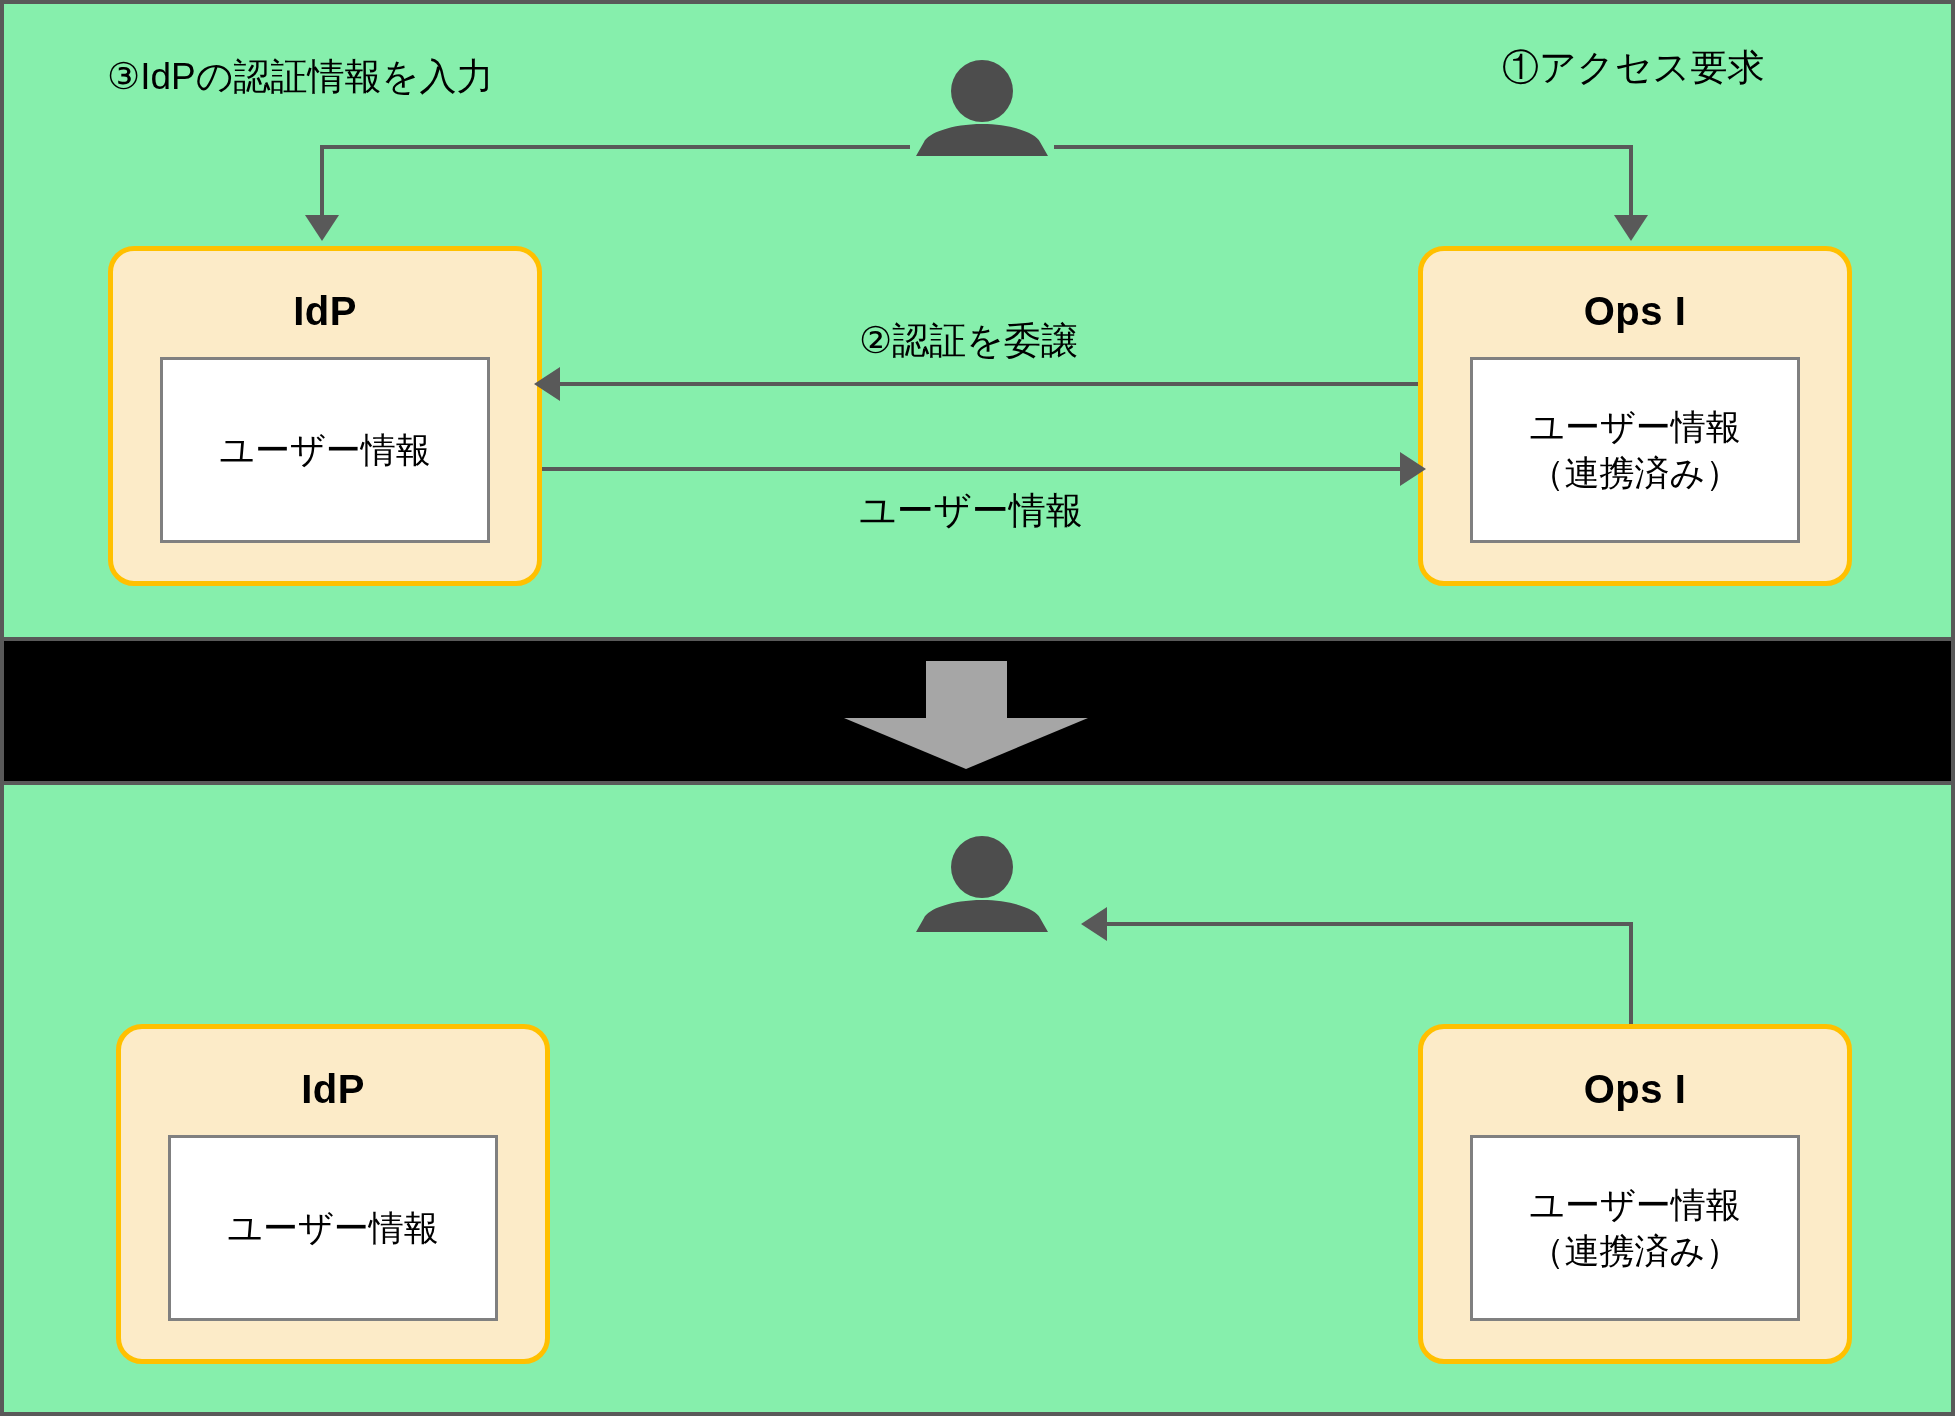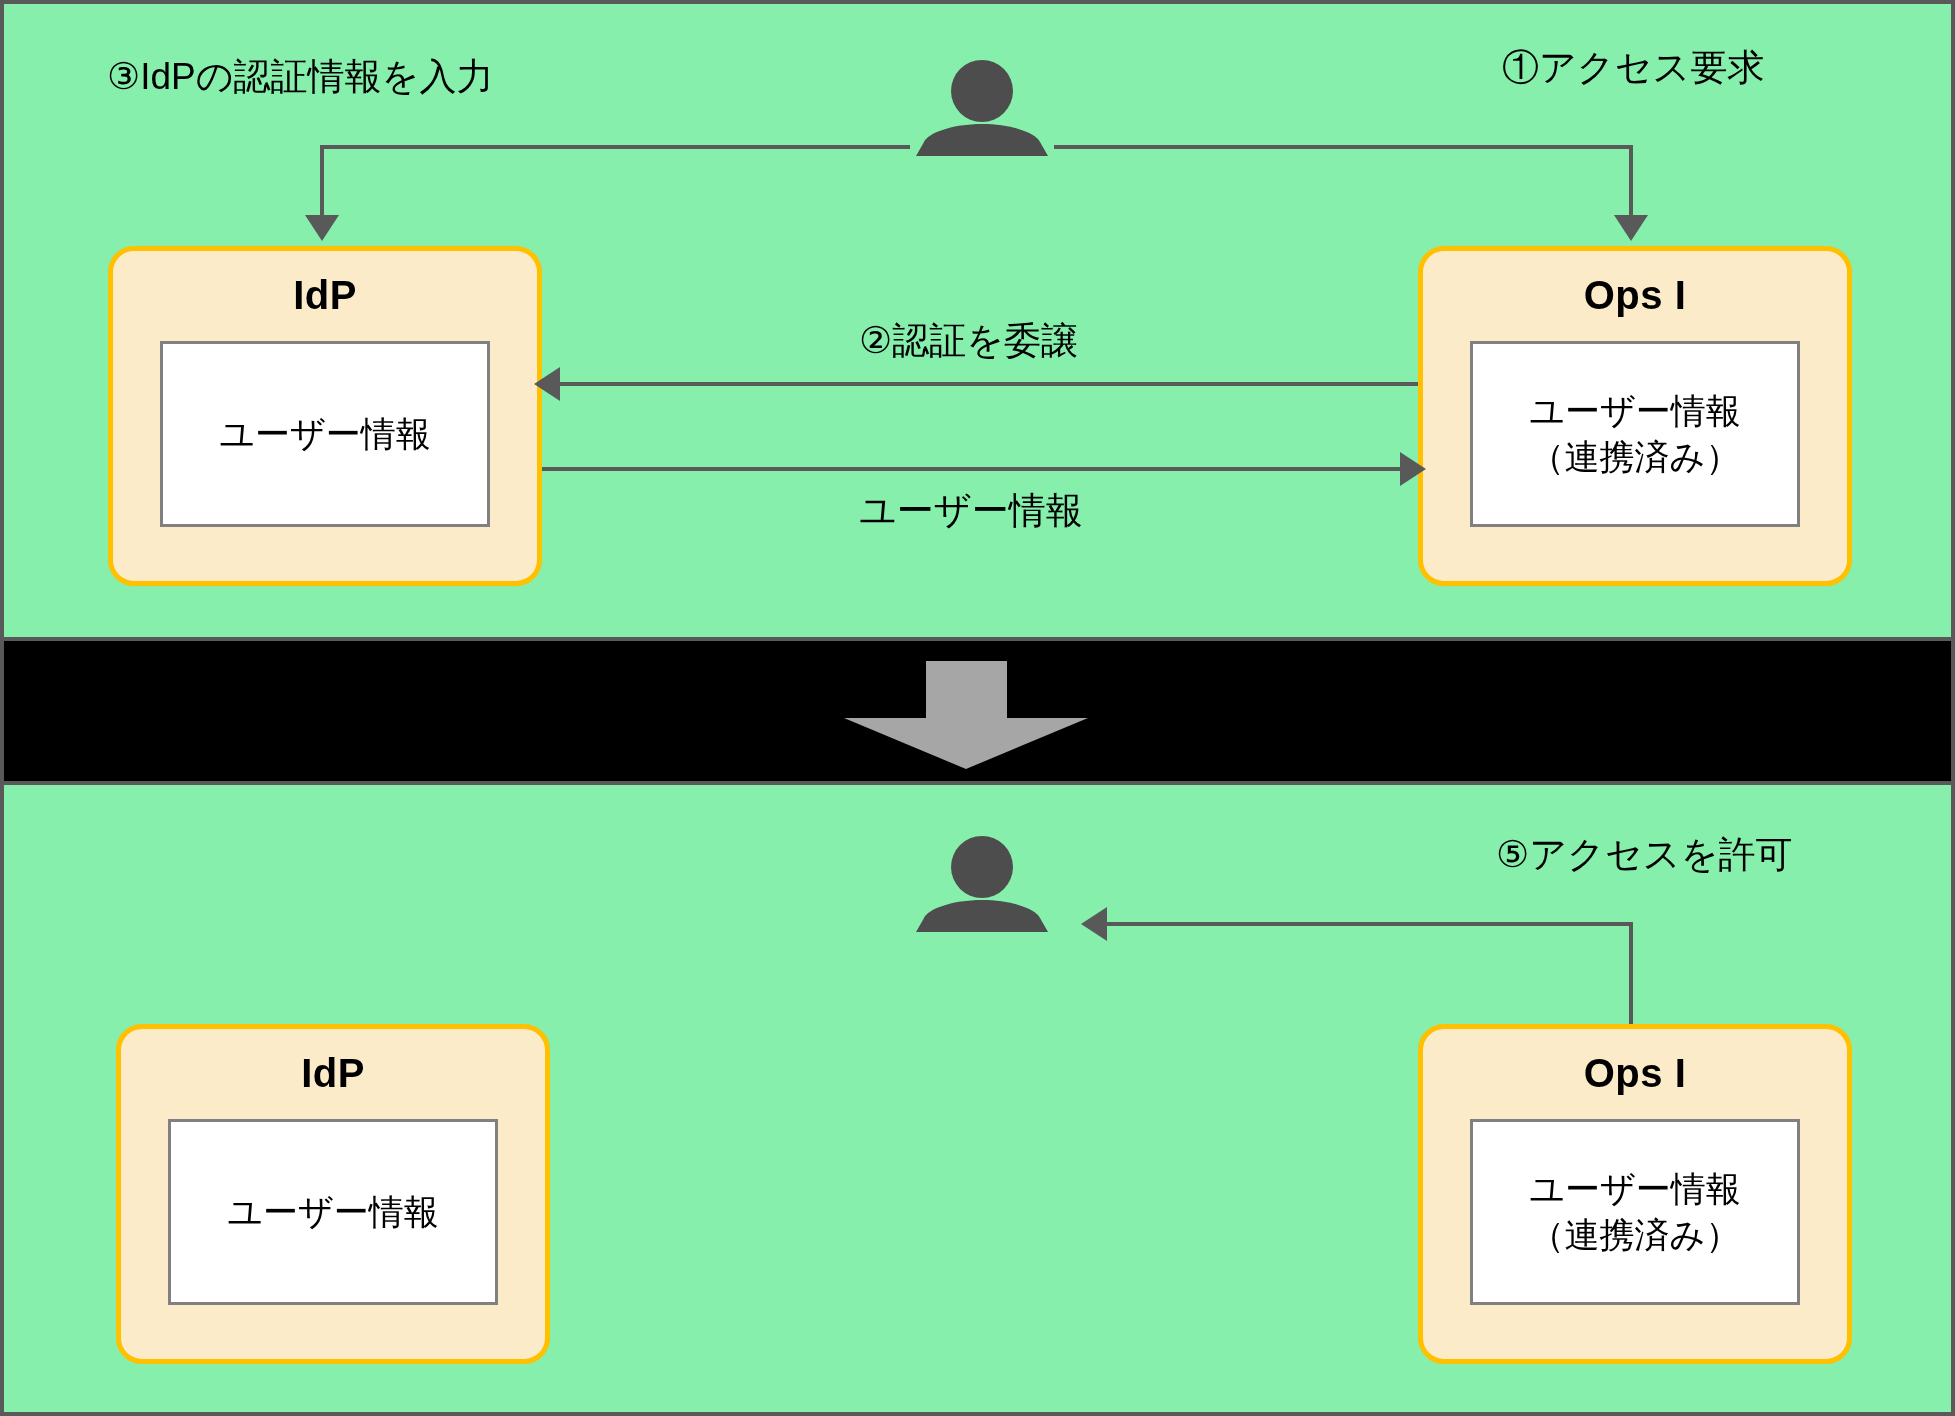--- a/index.html
+++ b/index.html
@@ -39,21 +39,21 @@
     box-sizing: border-box;
     display: flex;
     flex-direction: column;
     align-items: center;
   }
   .svc-title {
     font-weight: bold;
     font-size: 40px;
     color: #000000;
     letter-spacing: 0.5px;
-    margin-top: 22px;
+    margin-top: 38px;
     line-height: 1.1;
     white-space: nowrap;
   }
   .svc-inner {
     background: #ffffff;
     border: 3px solid #808080;
     box-sizing: border-box;
     display: flex;
     flex-direction: column;
     align-items: center;
@@ -164,21 +164,20 @@
   <div class="abs arrow arrow-right" style="left:1396px; top:448px;"></div>
   <div class="abs step-label" style="left:855px; top:487px;">ユーザー情報</div>
 
   <div class="abs divider-band" style="top:633px; height:148px;">
     <div class="big-arrow-wrap" style="left:840px; top:20px; width:245px; height:108px;">
       <div class="big-arrow-shaft" style="left:82px; top:0; width:81px; height:57px;"></div>
       <div class="big-arrow-head" style="left:0; top:57px; border-width:51px 122px 0 122px;"></div>
     </div>
   </div>
 
-  <div class="abs step-label" style="left:1492px; top:831px;">⑤アクセスを許可</div>
 
   <div class="person" style="left:904px; top:832px; width:148px; height:96px;">
     <svg width="148" height="96" viewBox="0 0 148 96">
       <circle cx="74" cy="31" r="31" fill="#4D4D4D"></circle>
       <path d="M74 64 C 44 64, 20 73, 16 82 L 8 96 L 140 96 L 132 82 C 128 73, 104 64, 74 64 Z" fill="#4D4D4D"></path>
     </svg>
   </div>
 
   <div class="abs line-v" style="left:1625px; top:918px; height:108px;"></div>
   <div class="abs line-h" style="left:1103px; top:918px; width:526px;"></div>

